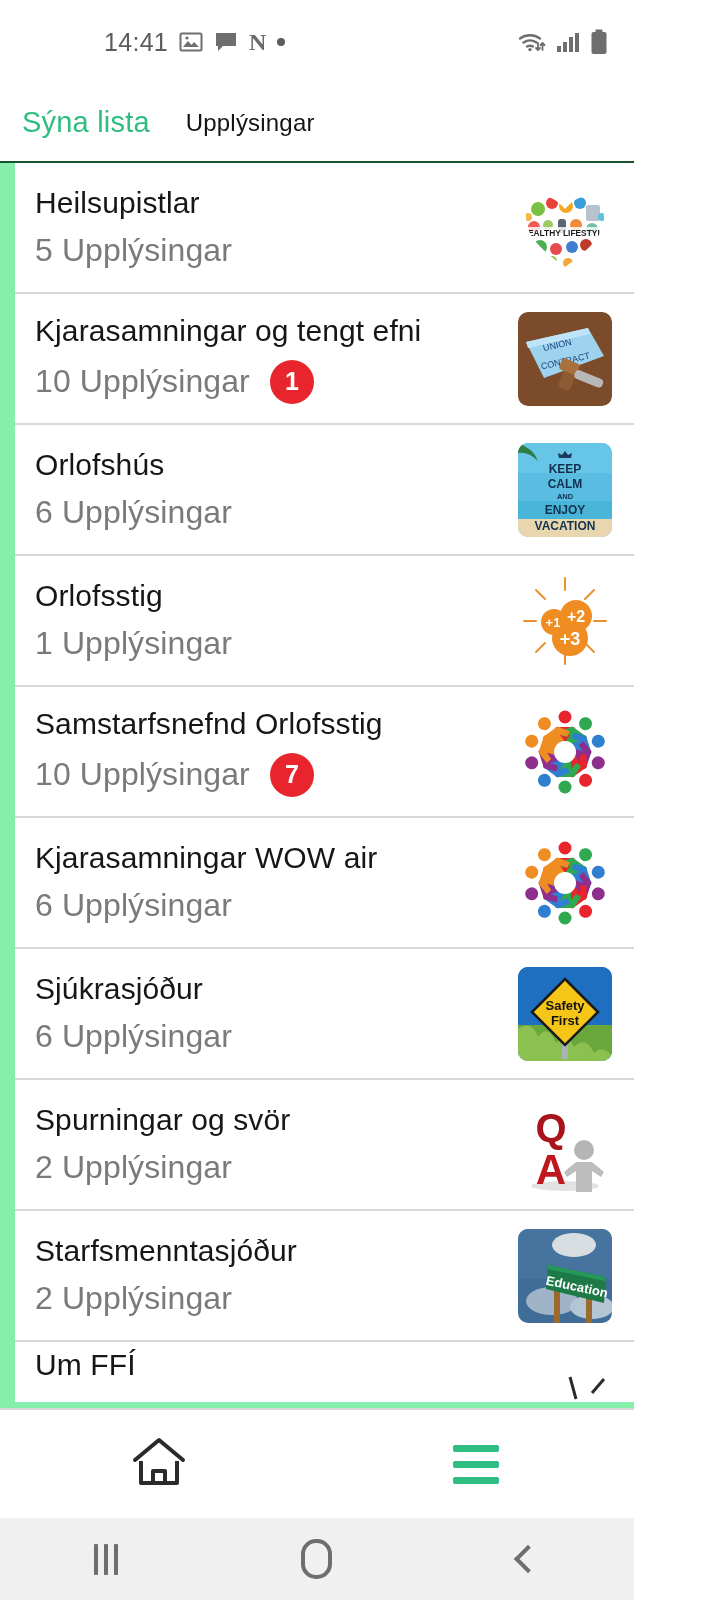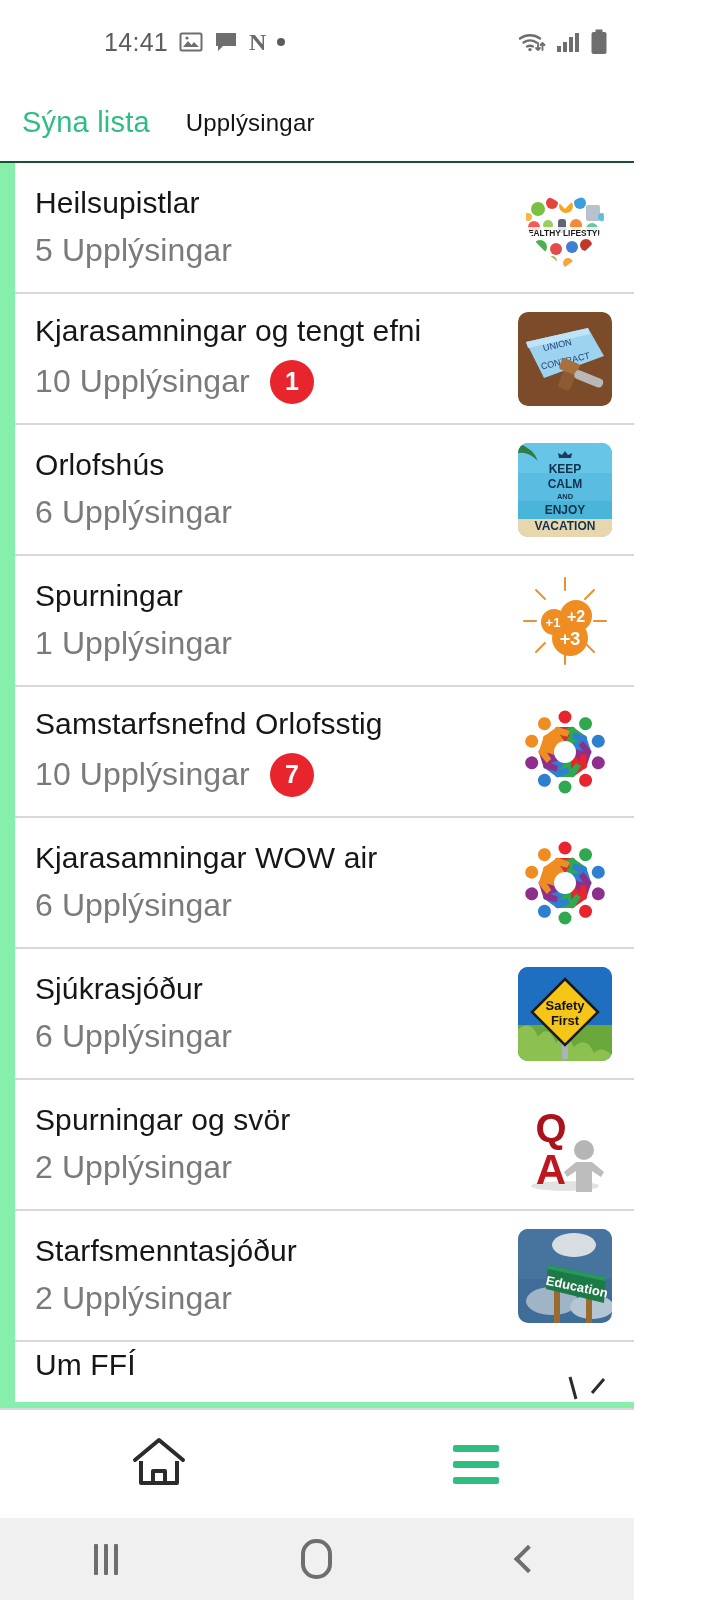--- a/index.html
+++ b/index.html
@@ -244,21 +244,21 @@
           <text x="47" y="45" font-family="Liberation Sans, sans-serif" font-size="12" font-weight="bold" fill="#12314f" text-anchor="middle">CALM</text>
           <text x="47" y="56" font-family="Liberation Sans, sans-serif" font-size="7.5" font-weight="bold" fill="#12314f" text-anchor="middle">AND</text>
           <text x="47" y="71" font-family="Liberation Sans, sans-serif" font-size="12" font-weight="bold" fill="#12314f" text-anchor="middle">ENJOY</text>
           <text x="47" y="87" font-family="Liberation Sans, sans-serif" font-size="12" font-weight="bold" fill="#12314f" text-anchor="middle">VACATION</text>
         </svg>
       </div>
     </div>
 
     <div class="row">
       <div class="row-text">
-        <div class="row-title">Spurningar</div>
+        <div class="row-title">Orlofsstig</div>
         <div class="row-sub-line">
           <span class="row-sub">1 Upplýsingar</span>
 
         </div>
       </div>
       <div class="thumb">
         <svg width="94" height="94" viewBox="0 0 94 94">
           <rect width="94" height="94" fill="#ffffff"></rect>
           <g stroke="#e8912f" stroke-width="2" stroke-linecap="round">
             <line x1="47" y1="4" x2="47" y2="16"></line>

